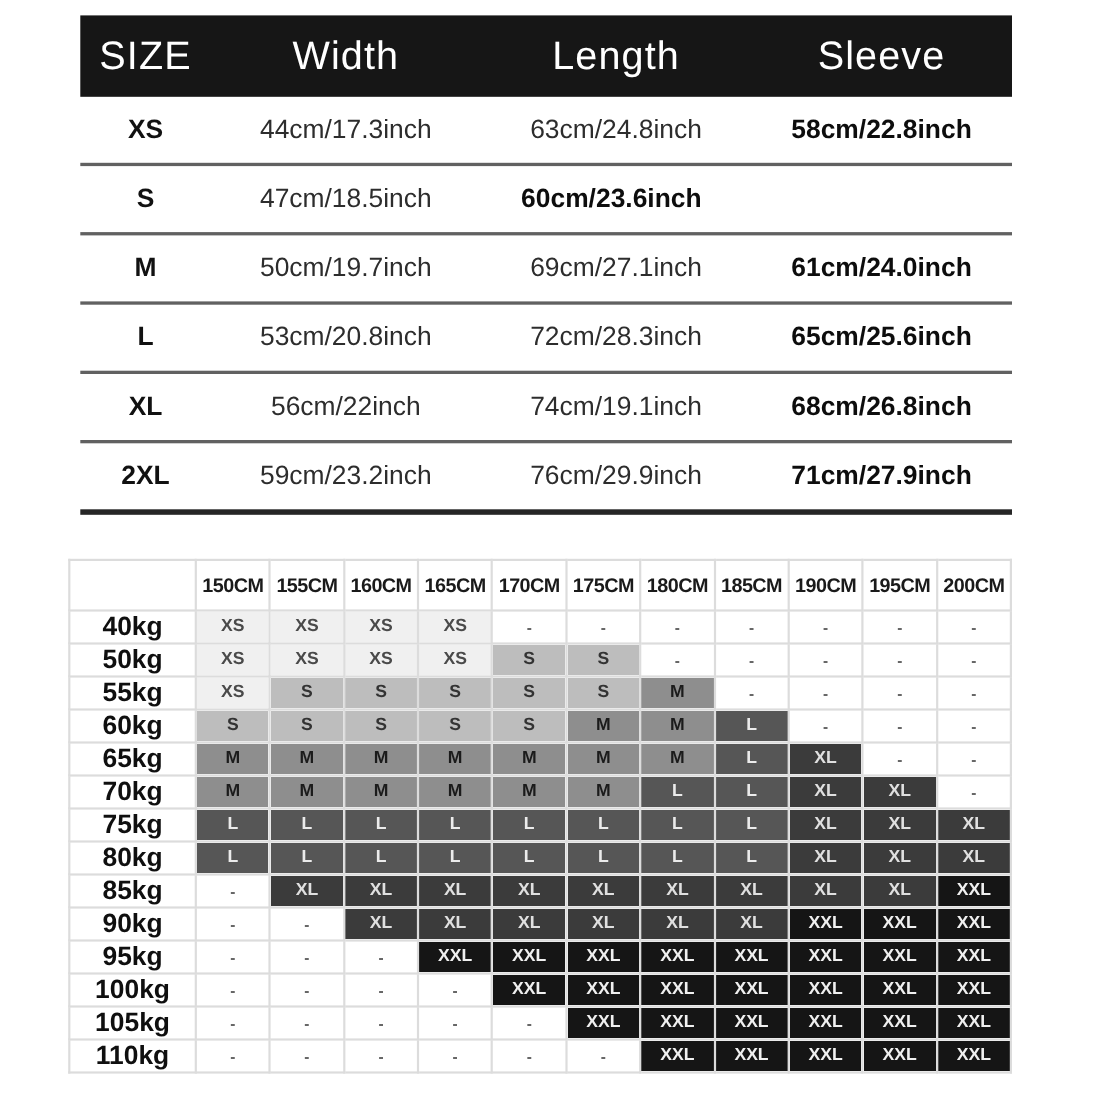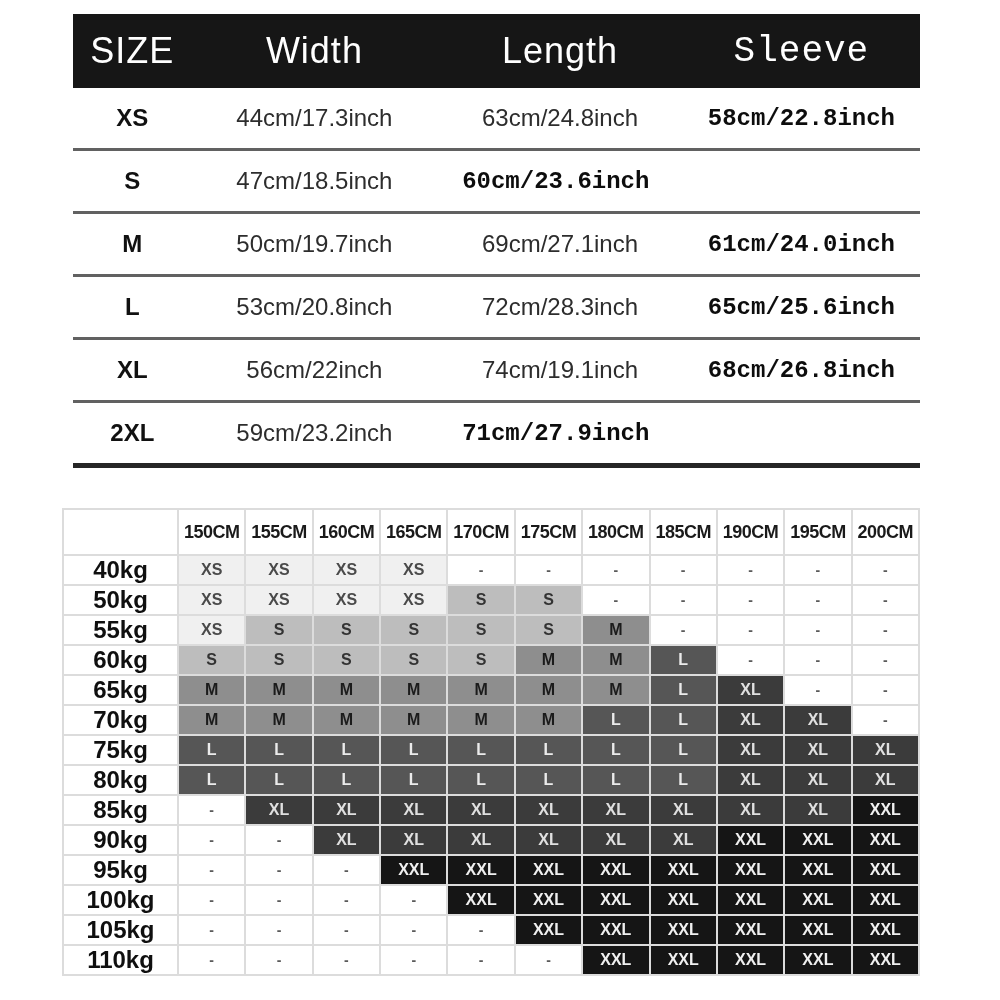--- a/index.html
+++ b/index.html
@@ -29,21 +29,21 @@
     height: 74px;
     display: flex;
     align-items: center;
     font-size: 36px;
     letter-spacing: 1px;
   }
   .dcell { display: inline-block; text-align: center; }
   .d0 { width: 14%; }
   .d1 { width: 29%; }
   .d2 { width: 29%; }
-  .d3 { width: 28%; font-family: Liberation Mono, monospace; }
+  .d3 { width: 28%; }
   .dims-row {
     height: 60px;
     display: flex;
     align-items: center;
     border-bottom: 3px solid #616161;
     font-size: 24px;
     color: #2d2d2d;
   }
   .dims-row:last-child { border-bottom: 5px solid #262626; }
   .dims-row .d0 { font-weight: bold; color: #111111; }
@@ -131,20 +131,21 @@
         </div>
         <div class="dims-row">
           <span class="dcell d0">XL</span>
           <span class="dcell d1">56cm/22inch</span>
           <span class="dcell d2">74cm/19.1inch</span>
           <span class="dcell d3">68cm/26.8inch</span>
         </div>
         <div class="dims-row">
           <span class="dcell d0">2XL</span>
           <span class="dcell d1">59cm/23.2inch</span>
+          <span class="dcell d2">76cm/29.9inch</span>
           <span class="dcell d3">71cm/27.9inch</span>
         </div>
       </div>
   </section>
 
   <section class="matrix">
     <table class="matrix-table" id="matrix-table">
         <colgroup>
           <col style="width: 115px;">
           <col>

